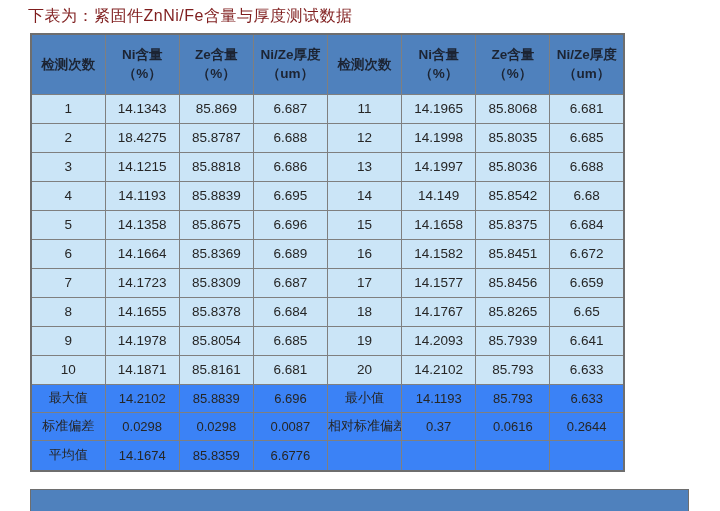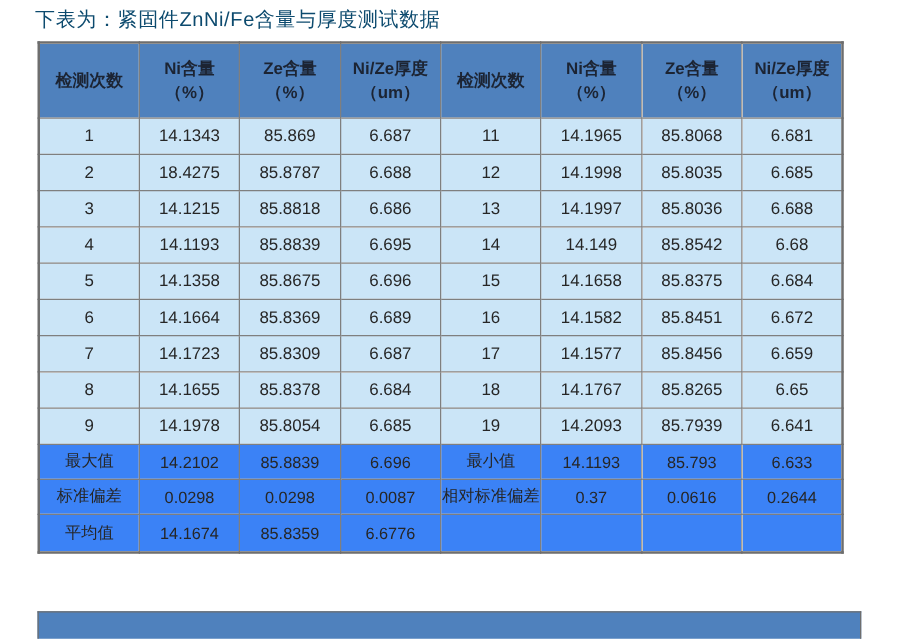--- a/index.html
+++ b/index.html
@@ -10,27 +10,27 @@
     font-family: "Liberation Sans", "DejaVu Sans", sans-serif;
     color: #262626;
     overflow: hidden;
   }
   .page-title {
     position: absolute;
     left: 28px;
     top: 6px;
     font-size: 16px;
     letter-spacing: 0.5px;
-    color: #0c4a6e;
+    color: #7f1d1d;
   }
   table.data-table {
     position: absolute;
     left: 30px;
     top: 33px;
-    width: 645px;
+    width: 595px;
     border-collapse: collapse;
     table-layout: fixed;
     border: 2px solid #6e6e6e;
   }
   .data-table th, .data-table td {
     border: 1px solid #7f7f7f;
     text-align: center;
     vertical-align: middle;
     overflow: hidden;
     white-space: nowrap;
@@ -192,20 +192,30 @@
       <tr class="data">
         <td>9</td>
         <td>14.1978</td>
         <td>85.8054</td>
         <td>6.685</td>
         <td>19</td>
         <td>14.2093</td>
         <td>85.7939</td>
         <td>6.641</td>
       </tr>
+      <tr class="data">
+        <td>10</td>
+        <td>14.1871</td>
+        <td>85.8161</td>
+        <td>6.681</td>
+        <td>20</td>
+        <td>14.2102</td>
+        <td>85.793</td>
+        <td>6.633</td>
+      </tr>
       <tr class="summary">
         <td>最大值</td>
         <td>14.2102</td>
         <td>85.8839</td>
         <td>6.696</td>
         <td>最小值</td>
         <td>14.1193</td>
         <td>85.793</td>
         <td>6.633</td>
       </tr>

